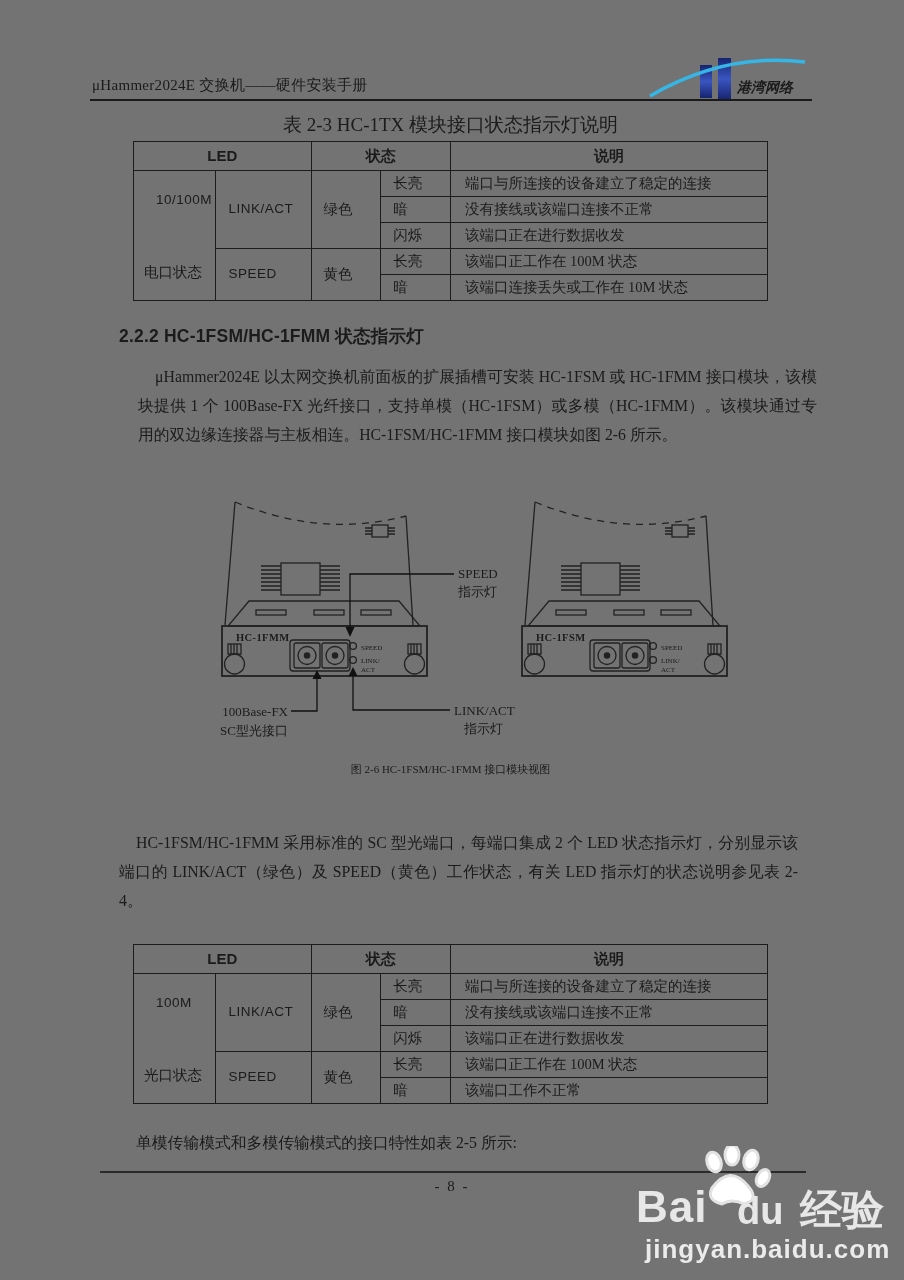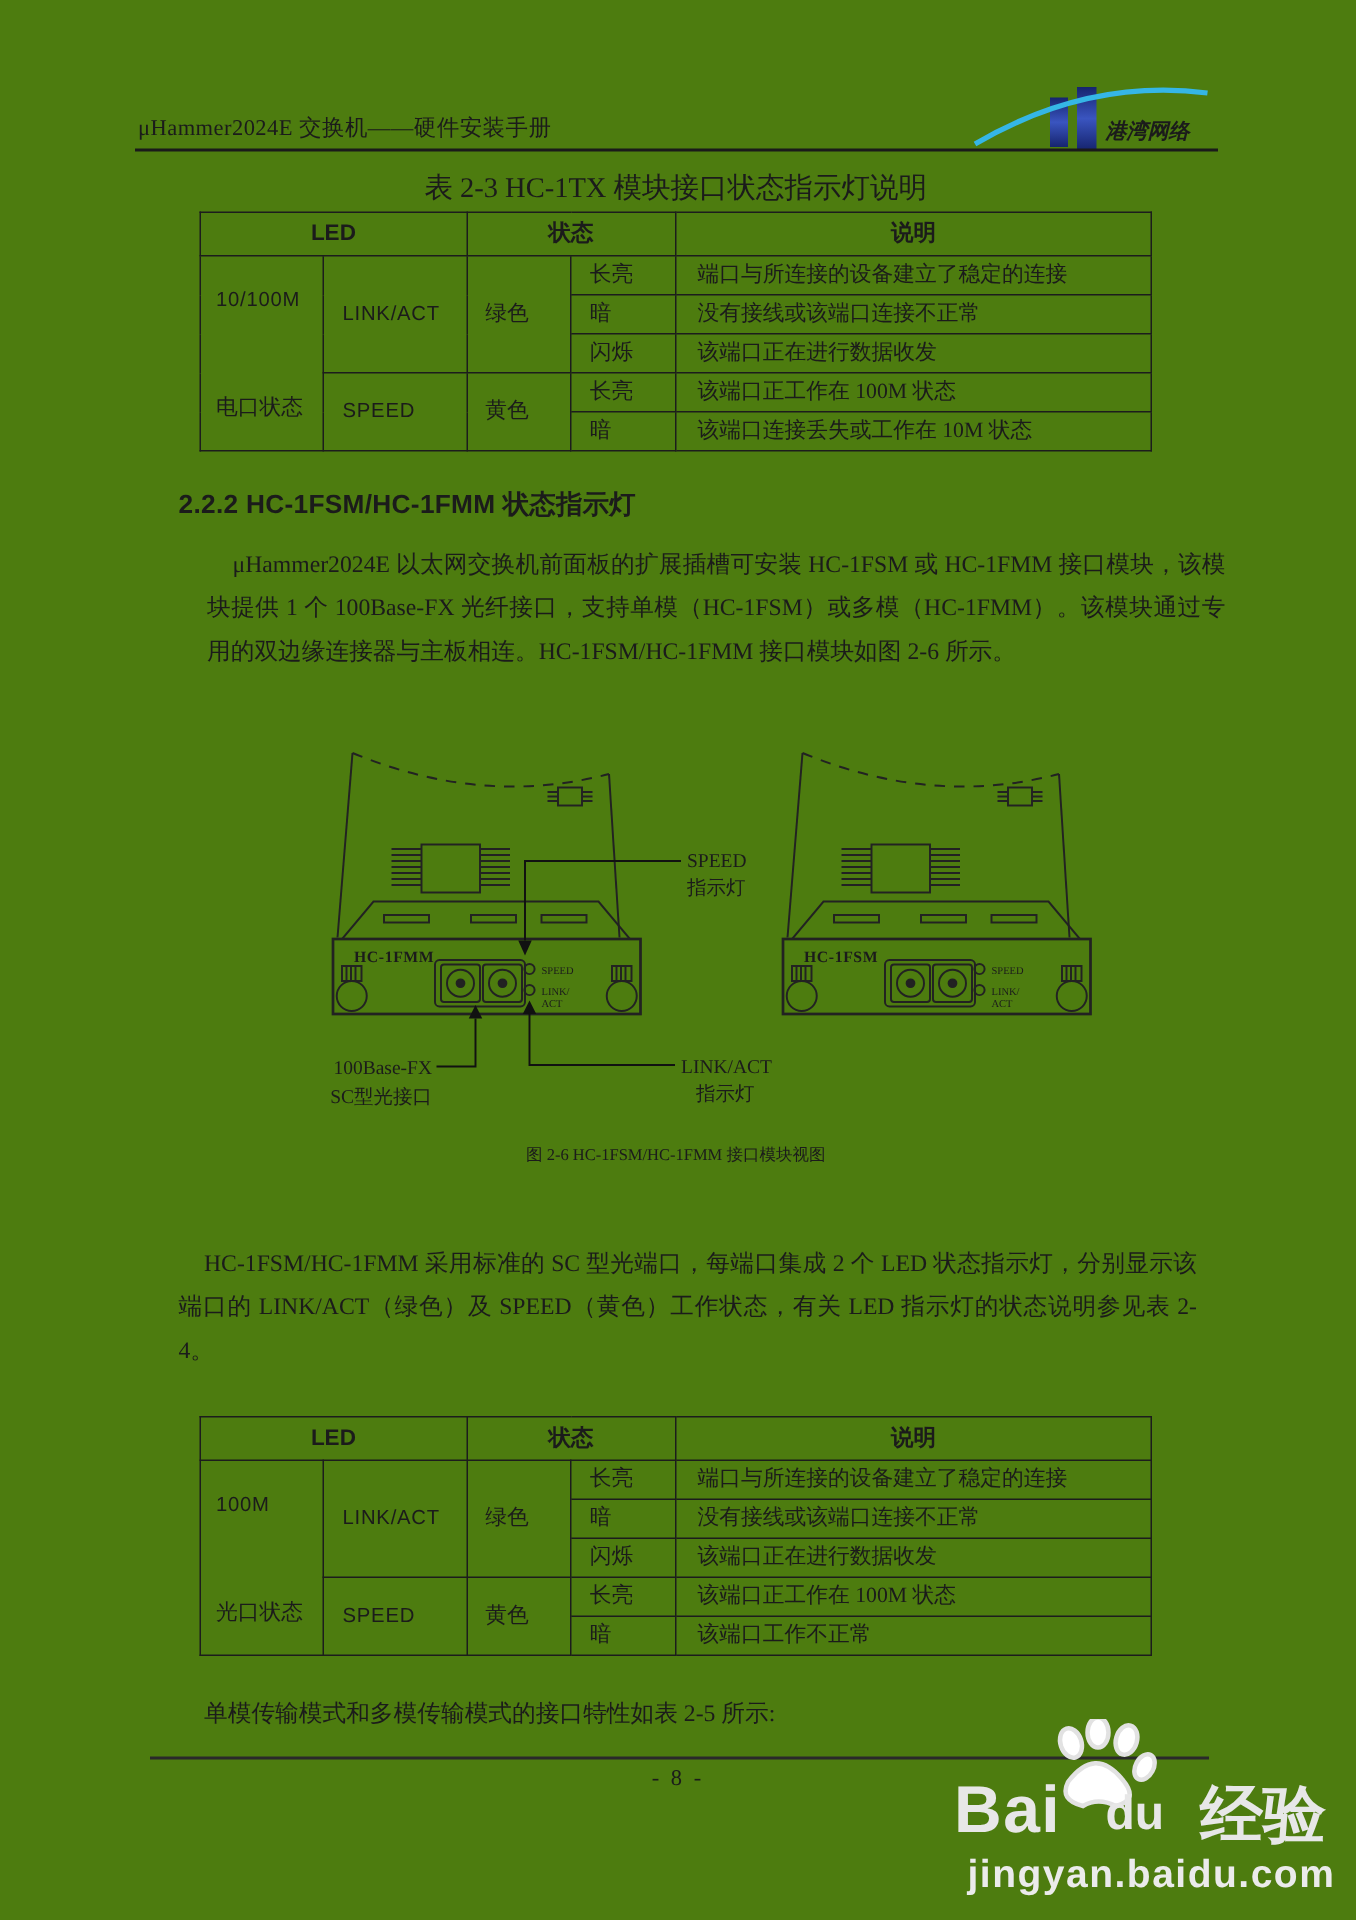--- a/index.html
+++ b/index.html
@@ -1,55 +1,55 @@
 <!DOCTYPE html>
 <html><head>
 <meta charset="utf-8">
 <style>
   html,body{margin:0;padding:0;background:#888;}
-  .page{position:relative;width:904px;height:1280px;background:#4d7c0f;margin:0 auto;
+  .page{position:relative;width:904px;height:1280px;background:#737373;margin:0 auto;
         font-family:"Liberation Serif",serif;color:#1b1b1b;overflow:hidden;}
   .abs{position:absolute;}
 
   
   .header-title{left:92px;top:76px;font-size:15px;letter-spacing:.3px;}
   .header-rule{left:90px;top:99px;width:722px;height:2px;background:#1a1a1a;}
 
   
   .tbl-caption{left:133px;width:635px;text-align:center;font-size:19px;}
 
   
   table.spec{border-collapse:collapse;width:635px;table-layout:fixed;}
   table.spec td{border:1.6px solid #1c1c1c;vertical-align:middle;
                 font-size:14.5px;padding:0 0 0 12px;height:25px;line-height:1.25;}
   table.spec tr.head td{text-align:center;font-weight:bold;font-size:15px;height:28px;
                         padding:0;font-family:"Liberation Sans",sans-serif;}
   table.spec td.latin{font-family:"Liberation Sans",sans-serif;font-size:13.5px;letter-spacing:.5px;}
   table.spec td.group{padding-left:10px;}
-  .group .g1{font-family:"Liberation Sans",sans-serif;font-size:13.5px;letter-spacing:.5px;line-height:24px;}
+  .group .g1{font-family:"Liberation Sans",sans-serif;font-size:13.5px;letter-spacing:.5px;line-height:24px;margin-left:12px;}
   .group .g2{font-size:14.5px;line-height:24px;margin-top:48px;}
   table.spec td.desc{padding-left:14px;}
 
   
   .sec-heading{left:119px;top:324px;font-family:"Liberation Sans",sans-serif;
                font-weight:bold;font-size:17.5px;letter-spacing:.2px;}
   .body-para{left:119px;width:679px;font-size:15.8px;line-height:29px;
              text-align:justify;text-indent:17px;}
 
   
   .fig-caption{left:133px;top:762px;width:635px;text-align:center;font-size:11px;}
 
   
   .footer-rule{left:100px;top:1171px;width:706px;height:2px;background:#2a2a2a;}
   .page-num{left:0;top:1178px;width:904px;text-align:center;font-size:15px;letter-spacing:2px;}
 
   
   .wm{color:#e7e7e7;font-family:"Liberation Sans",sans-serif;font-weight:bold;pointer-events:none;}
   .wm-bai{left:636px;top:1182px;font-size:44px;letter-spacing:1px;}
-  .wm-du{left:737px;top:1190px;font-size:32px;text-align:right;}
+  .wm-du{left:737px;top:1190px;font-size:38px;text-align:right;}
   .wm-cn{left:800px;top:1182px;font-size:42px;}
   .wm-url{left:645px;top:1234px;font-size:26px;color:#ebebeb;letter-spacing:1px;}
 
   svg text{font-family:"Liberation Serif",serif;fill:#1b1b1b;}
 </style>
 </head>
 <body>
 
 <div class="page">
 

